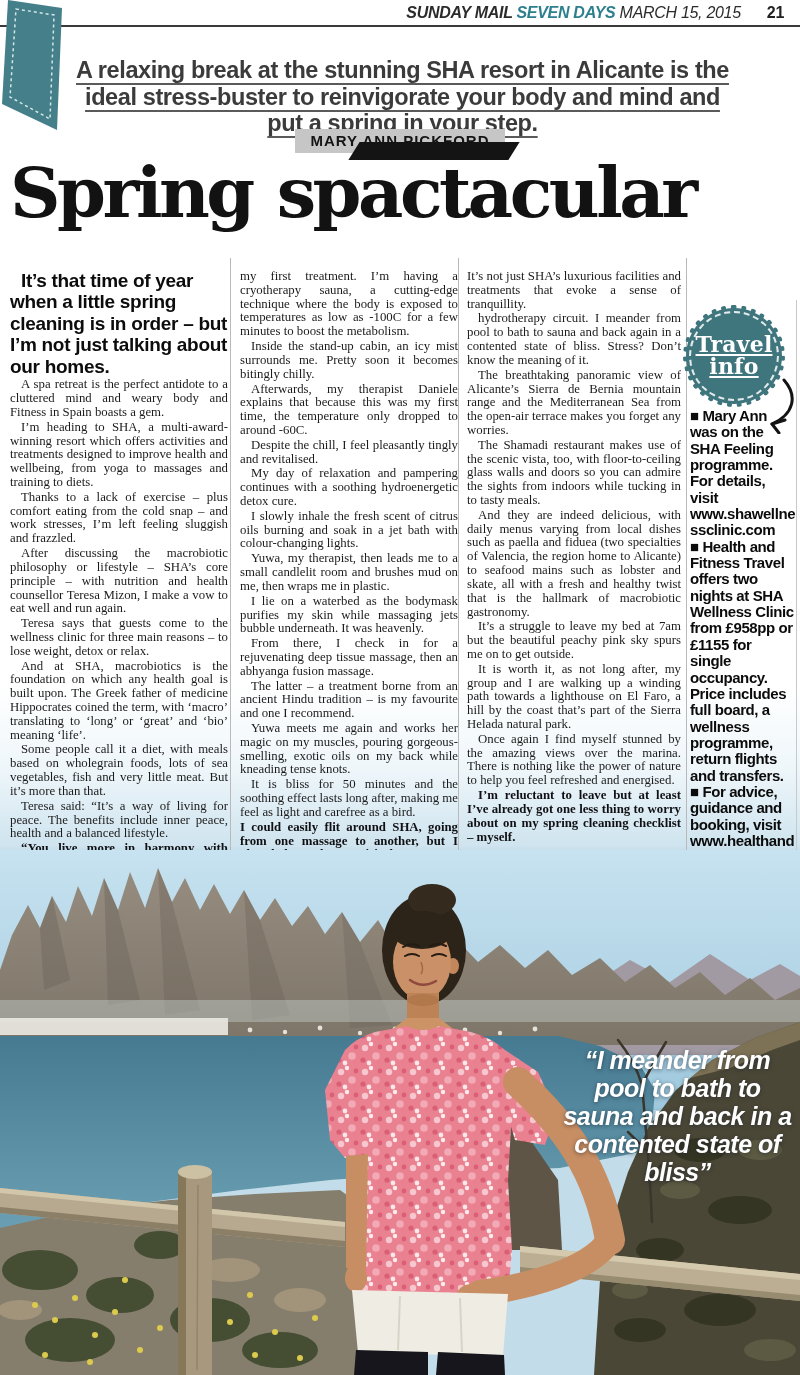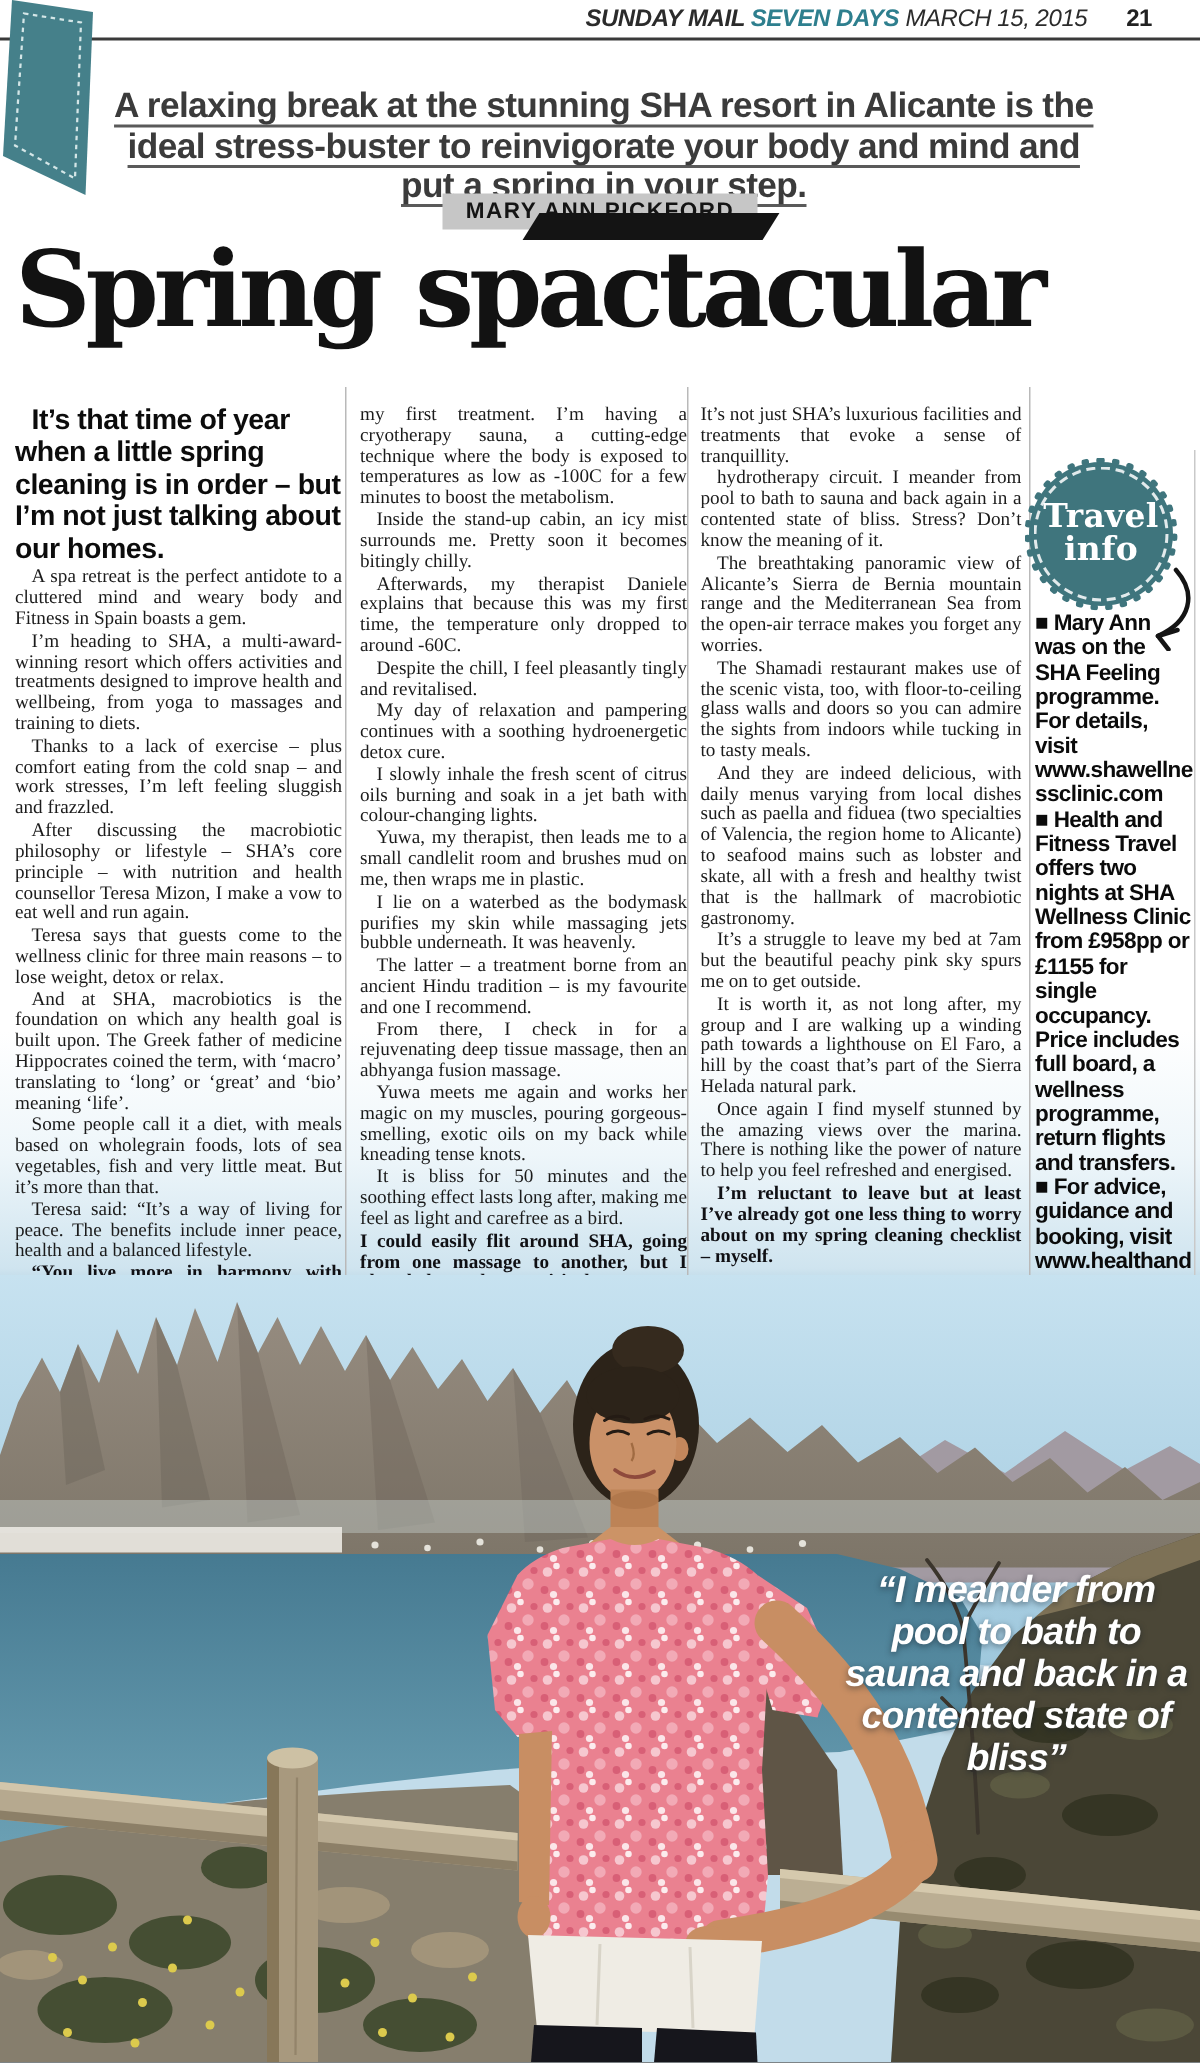--- a/index.html
+++ b/index.html
@@ -3,21 +3,21 @@
 <meta charset="utf-8">
 <style>
   html,body{margin:0;padding:0;background:#666;}
   .page{
     position:relative;width:800px;height:1375px;margin:0 auto;overflow:hidden;
     background:linear-gradient(180deg,#ffffff 0%,#ffffff 50%,#eef6fa 56%,#cfe4ef 61.5%,#c2dcea 62%);
     font-family:"Liberation Sans",sans-serif;
   }
   
   .masthead{position:absolute;top:0;left:0;right:0;height:27px;border-bottom:2px solid #3a3a3a;
-    display:flex;align-items:center;justify-content:flex-end;padding-right:32px;box-sizing:border-box;}
+    display:flex;align-items:center;justify-content:flex-end;padding-right:16px;box-sizing:border-box;}
   .masthead span{font-style:italic;font-size:16px;letter-spacing:-0.3px;white-space:pre;}
   .mh-paper{font-weight:700;color:#2b2b2b;}
   .mh-section{font-weight:700;color:#2e7f8e;}
   .mh-date{font-weight:400;color:#2b2b2b;}
   .mh-page{font-style:normal !important;font-weight:700;color:#222;margin-left:26px;font-size:16px;}
   
   .flap{position:absolute;top:0;left:0;z-index:6;}
   
   .standfirst{position:absolute;top:57px;left:75px;width:655px;text-align:center;
     font-size:23.5px;line-height:1.13;font-weight:600;color:#3b3b3b;letter-spacing:-0.4px;
@@ -40,21 +40,21 @@
   .no-indent-first p:first-child{text-indent:0;}
   .intro{font-family:"Liberation Sans",sans-serif;font-weight:700;font-size:19px;line-height:1.13;
     letter-spacing:-0.3px;color:#0c0c0c;margin:0 0 5px 0;text-align:left;}
   .boldtail p{font-weight:700;color:#101014;}
   
   .badge{position:absolute;left:686px;top:308px;width:96px;height:96px;border-radius:50%;
     background:#3f757d;outline:5px dotted #3f757d;outline-offset:-2px;
     display:flex;align-items:center;justify-content:center;z-index:3;}
   .badge-inner{width:86px;height:86px;border-radius:50%;border:2px dashed rgba(255,255,255,.85);
     display:flex;flex-direction:column;align-items:center;justify-content:center;
-    font-family:"DejaVu Serif",serif;font-weight:700;color:#fff;font-size:22px;line-height:.98;letter-spacing:.2px;}
+    font-family:"DejaVu Serif",serif;font-weight:700;color:#fff;font-size:22px;line-height:.98;letter-spacing:.2px;text-decoration:underline;}
   .arrow-svg{position:absolute;left:744px;top:378px;z-index:4;}
   .sidebar{position:absolute;left:690px;top:408px;width:106px;
     font-family:"Liberation Sans",sans-serif;font-weight:700;font-size:15px;line-height:1.09;
     color:#0b0b0b;letter-spacing:-0.4px;overflow-wrap:anywhere;}
   .sidebar p{margin:0;text-indent:0;}
   .edge-rule{position:absolute;left:796px;top:300px;height:555px;border-left:1px solid #c9c9c9;}
   
   .photo{position:absolute;left:0;top:850px;width:800px;height:525px;overflow:hidden;}
   .photo svg{display:block;}
   .pullquote{position:absolute;left:560px;top:1046px;width:235px;z-index:5;
@@ -112,22 +112,22 @@
   <div class="col no-indent-first" style="left:240px;">
     <div class="no-indent-first">
         <p>my first treatment. I’m having a cryotherapy sauna, a cutting-edge technique where the body is exposed to temperatures as low as -100C for a few minutes to boost the metabolism.</p>
         <p>Inside the stand-up cabin, an icy mist surrounds me. Pretty soon it becomes bitingly chilly.</p>
         <p>Afterwards, my therapist Daniele explains that because this was my first time, the temperature only dropped to around -60C.</p>
         <p>Despite the chill, I feel pleasantly tingly and revitalised.</p>
         <p>My day of relaxation and pampering continues with a soothing hydroenergetic detox cure.</p>
         <p>I slowly inhale the fresh scent of citrus oils burning and soak in a jet bath with colour-changing lights.</p>
         <p>Yuwa, my therapist, then leads me to a small candlelit room and brushes mud on me, then wraps me in plastic.</p>
         <p>I lie on a waterbed as the bodymask purifies my skin while massaging jets bubble underneath. It was heavenly.</p>
+        <p>From there, I check in for a rejuvenating deep tissue massage, then an abhyanga fusion massage.</p>
         <p>The latter – a treatment borne from an ancient Hindu tradition – is my favourite and one I recommend.</p>
-        <p>From there, I check in for a rejuvenating deep tissue massage, then an abhyanga fusion massage.</p>
         <p>Yuwa meets me again and works her magic on my muscles, pouring gorgeous-smelling, exotic oils on my back while kneading tense knots.</p>
         <p>It is bliss for 50 minutes and the soothing effect lasts long after, making me feel as light and carefree as a bird.</p>
       </div>
     <div class="boldtail">
         <p>I could easily flit around SHA, going from one massage to another, but I already have plans to visit the</p>
       </div>
   </div>
 
   <div class="col" style="left:467px;width:214px;">
     <div class="no-indent-first">

